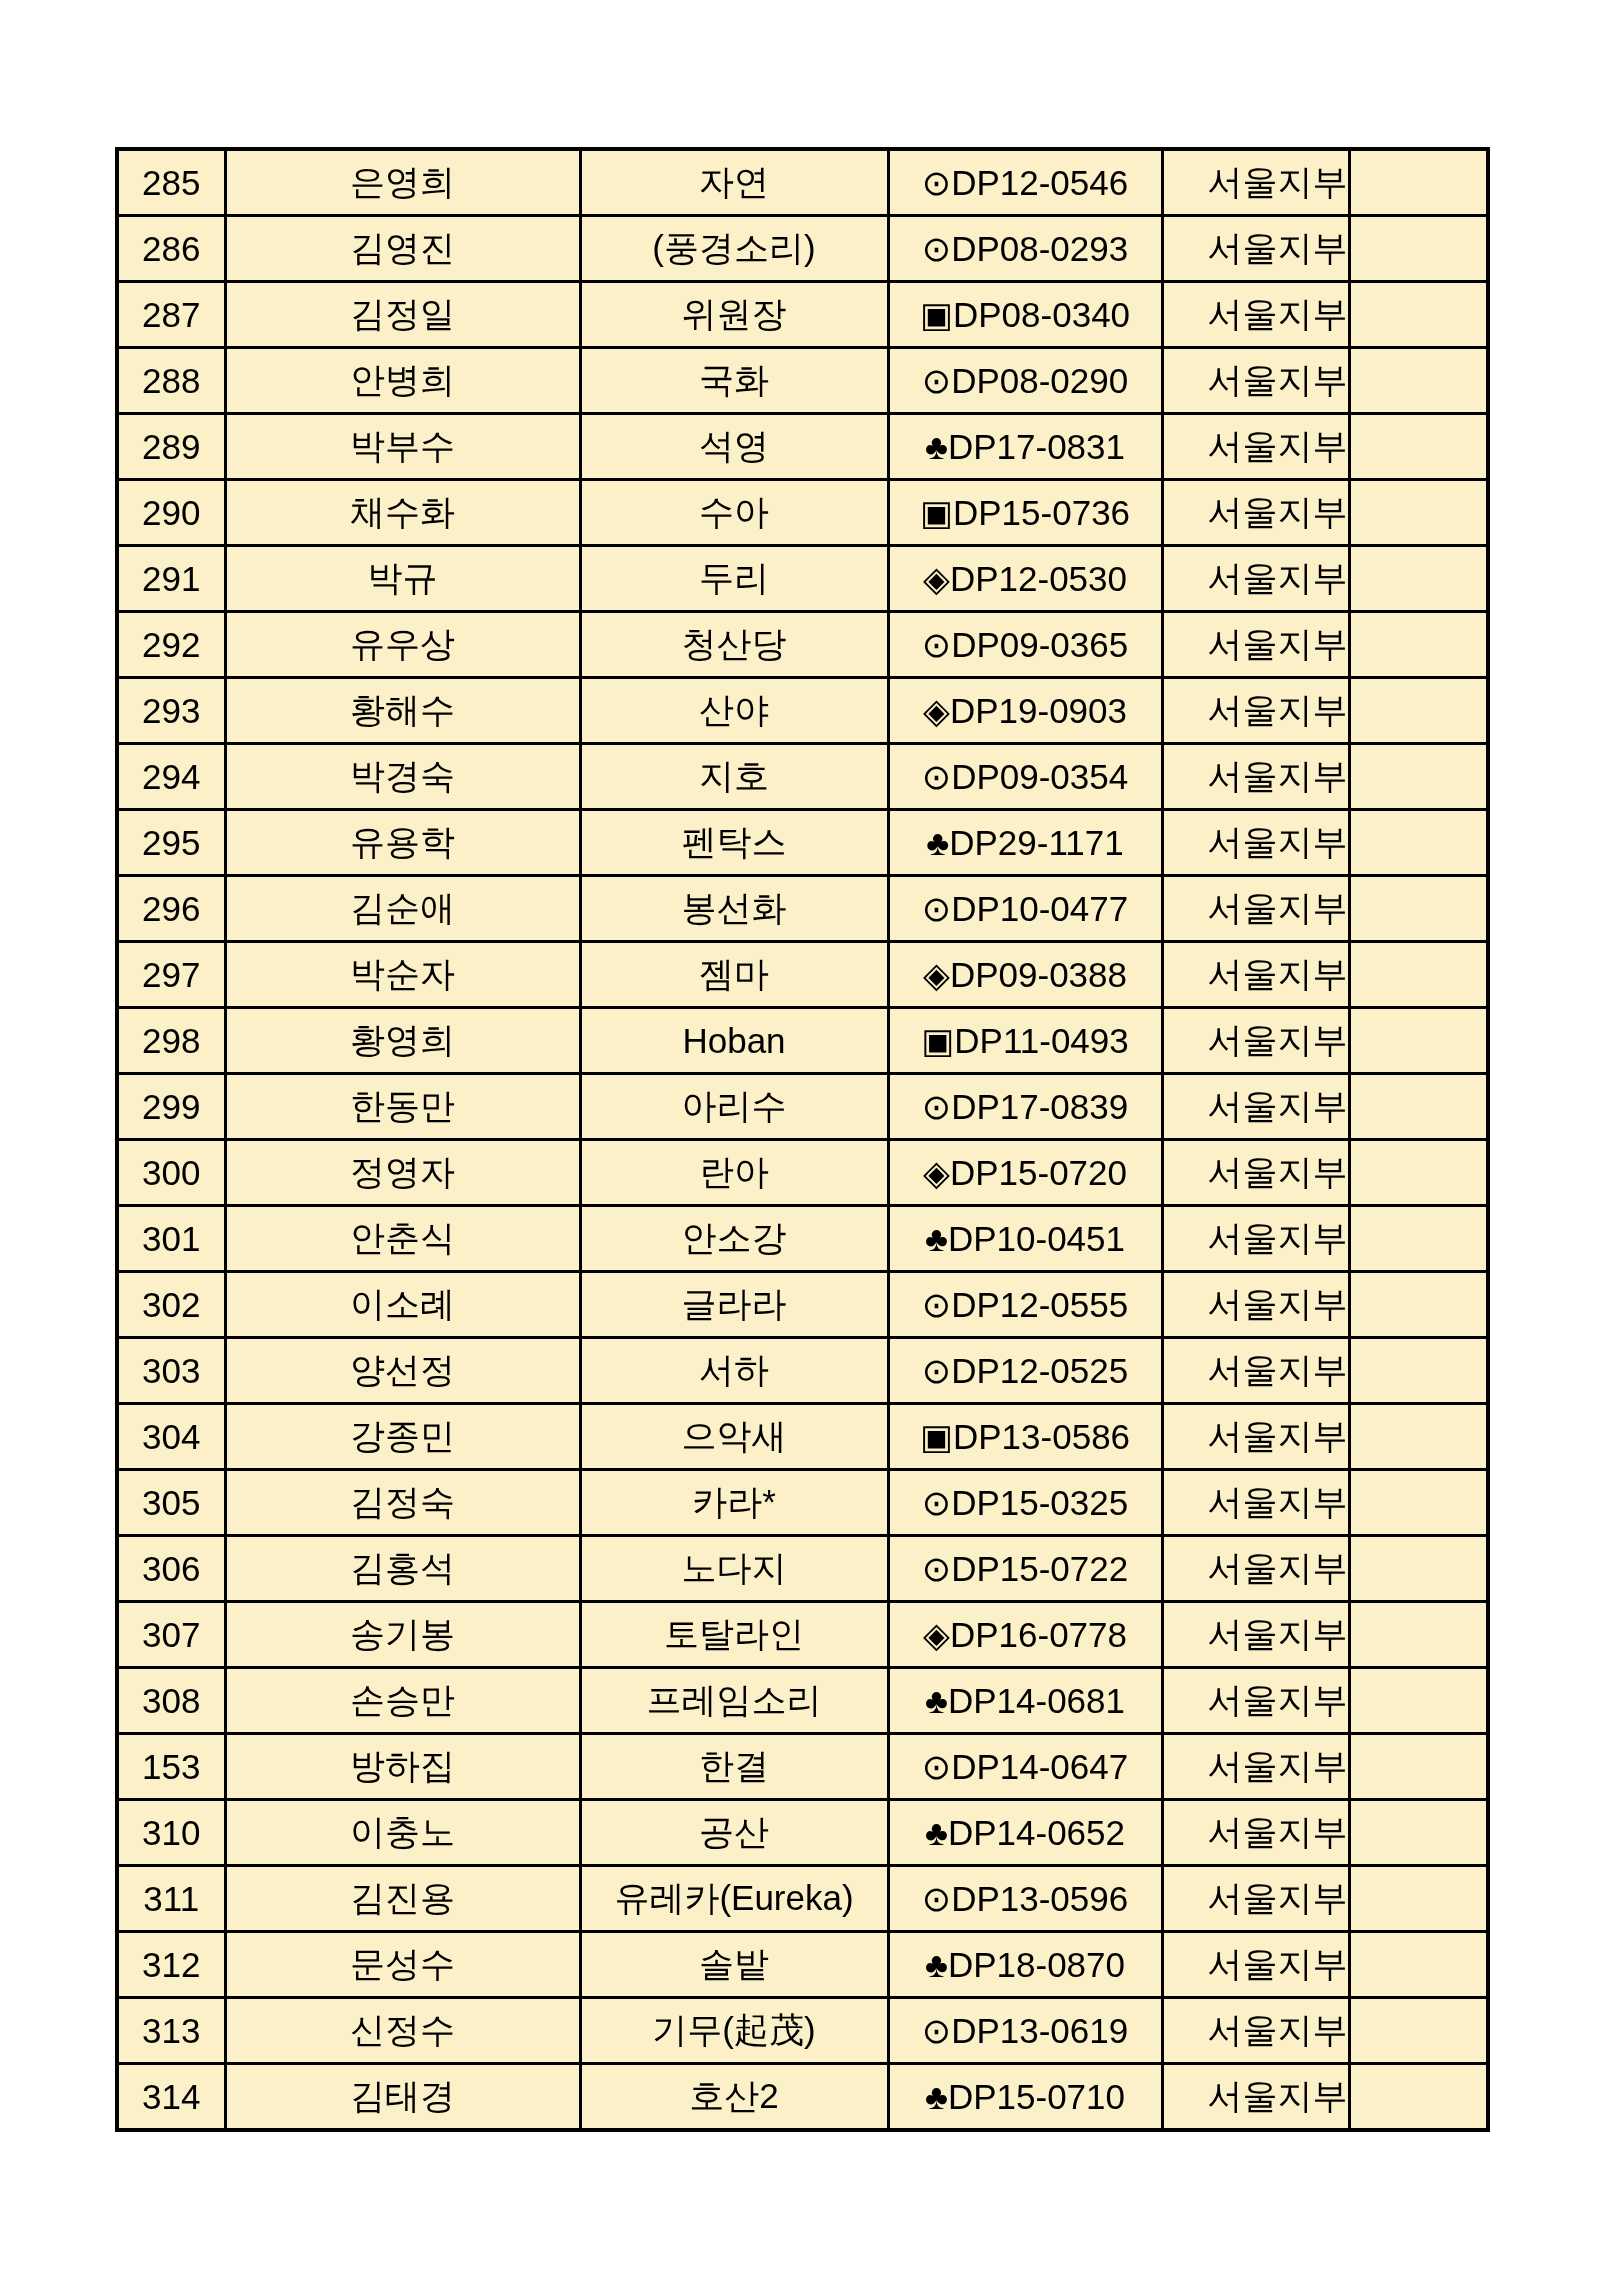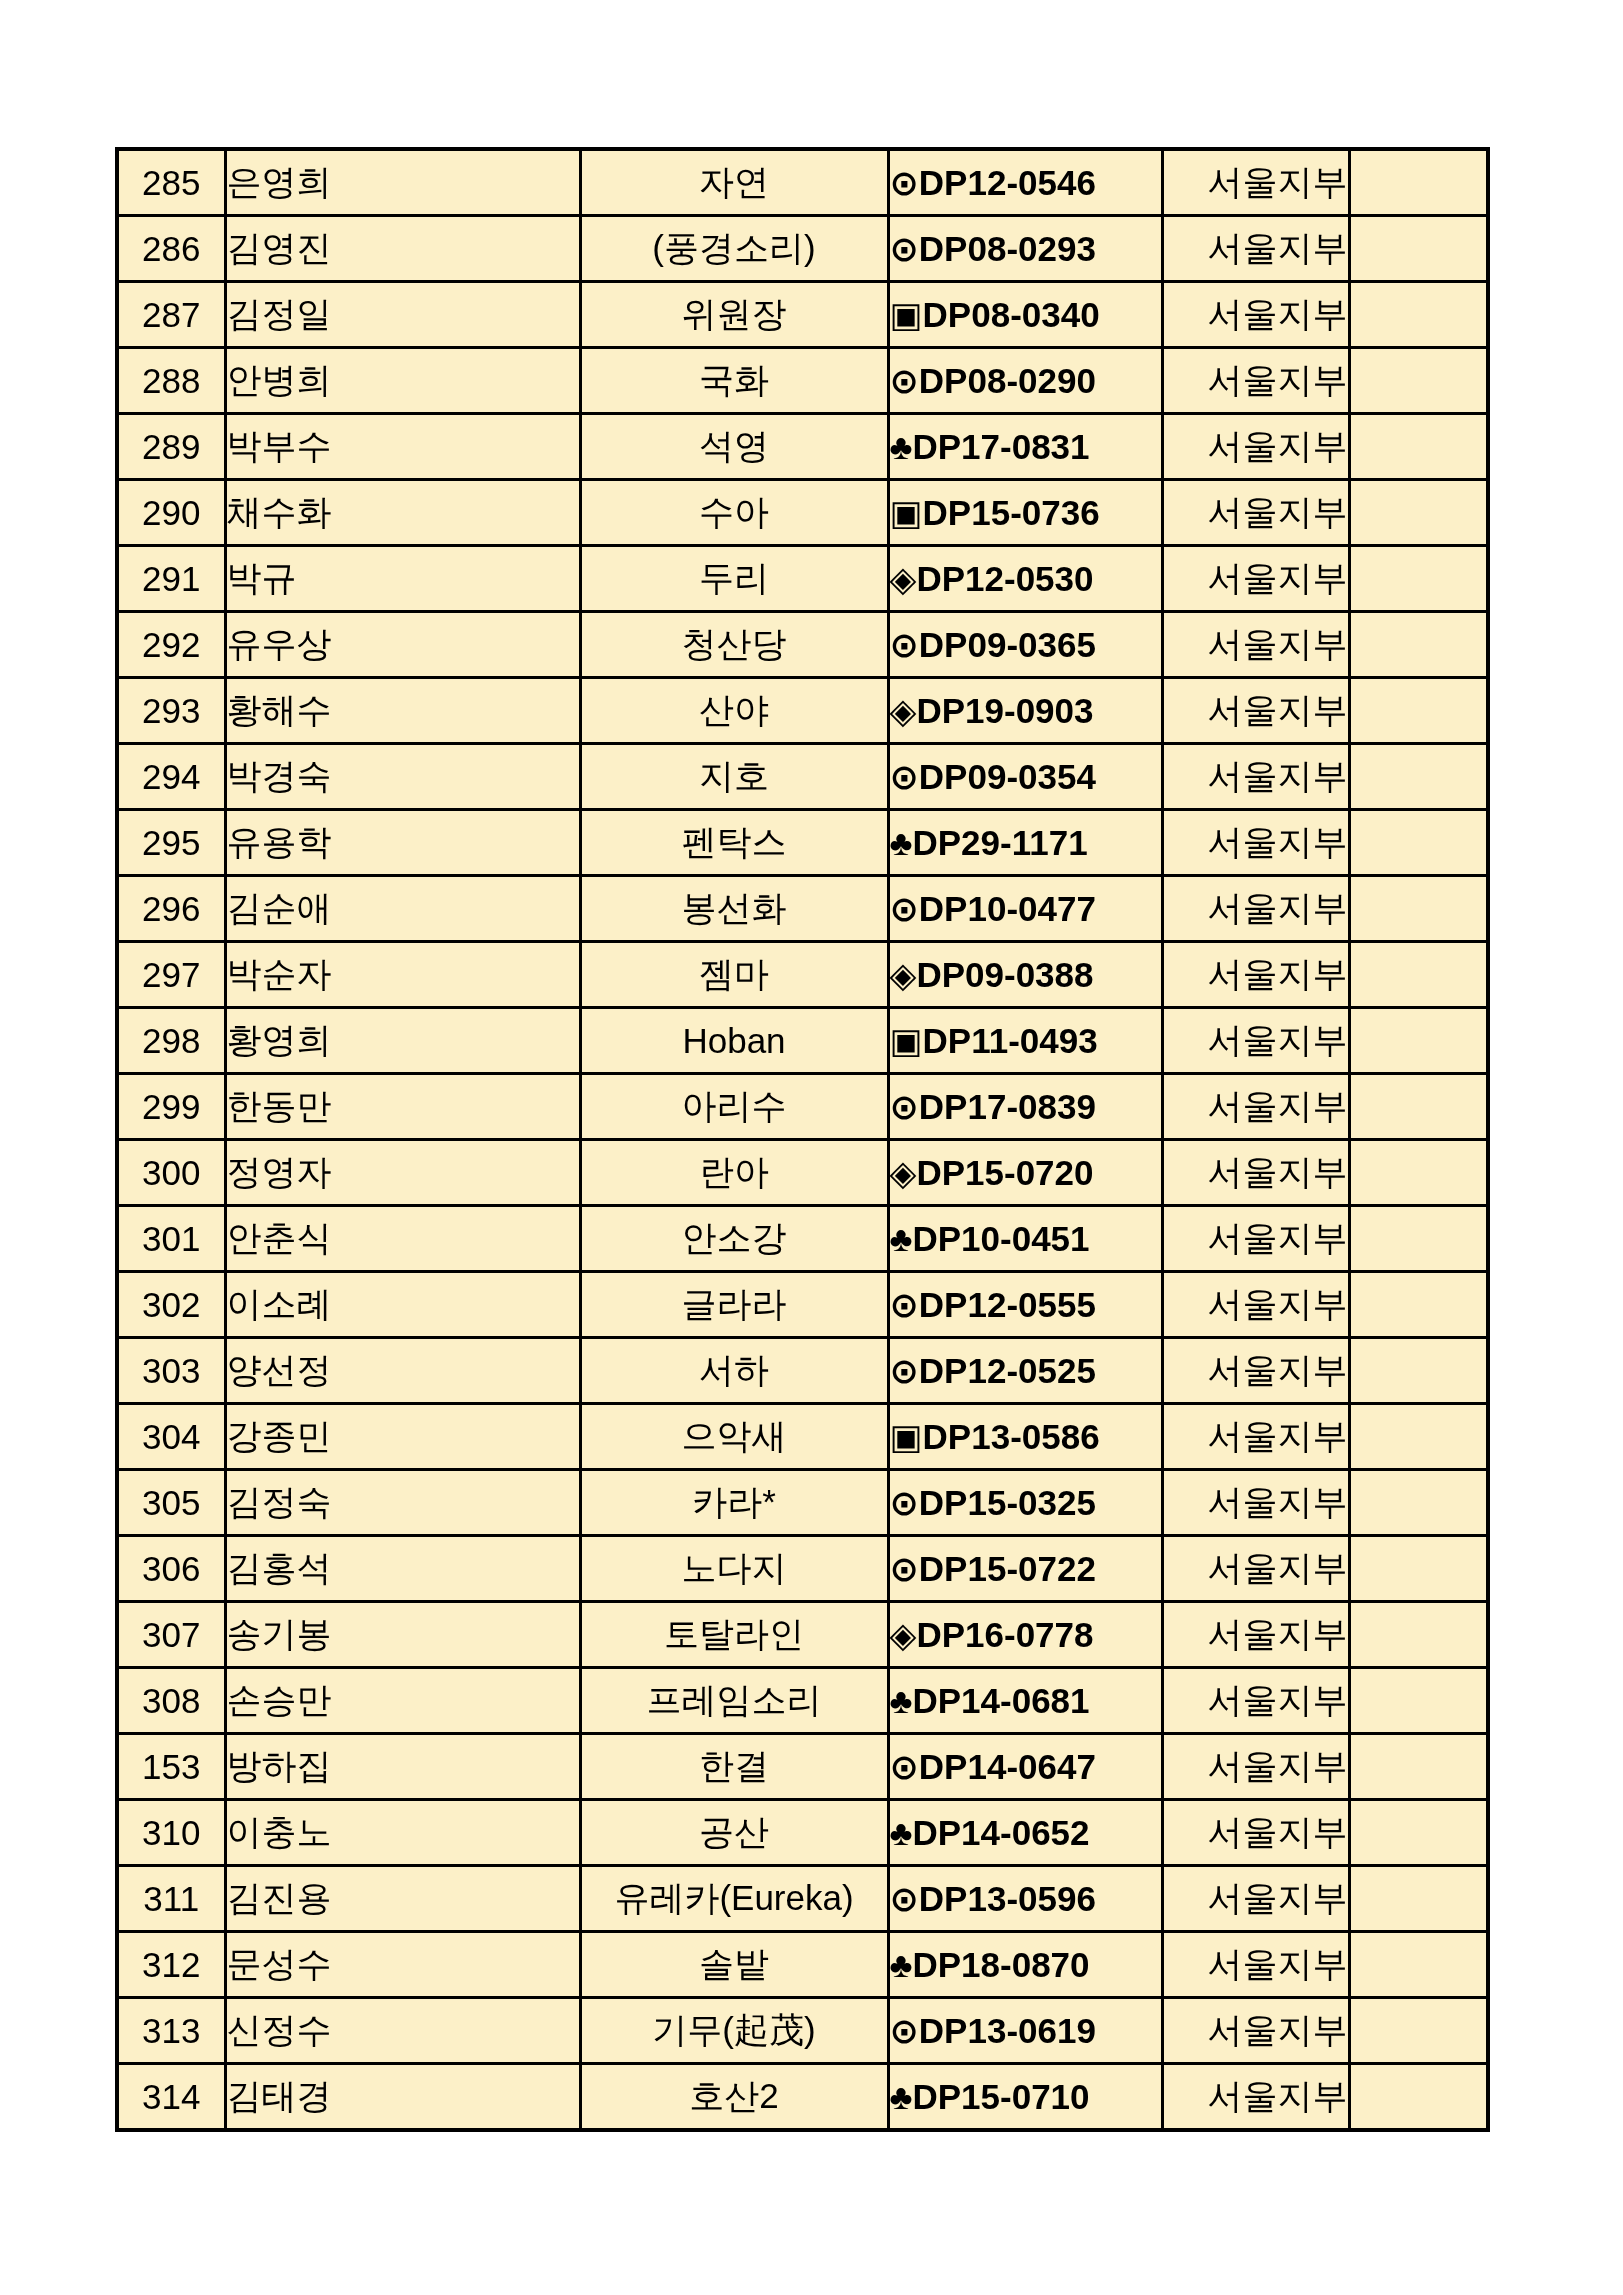--- a/index.html
+++ b/index.html
@@ -29,23 +29,23 @@
   table.member-table td {
     border: 3.3px solid #000000;
     height: 63px;
     font-size: 35px;
     padding: 0;
     overflow: hidden;
     white-space: nowrap;
     vertical-align: middle;
   }
   td.c-no     { text-align: center; }
-  td.c-name   { text-align: left; padding-left: 9.2px; }
+  td.c-name   { text-align: center; padding-left: 9.2px; }
   td.c-alias  { text-align: center; padding-left: 9.2px; }
-  td.c-code   { text-align: left; font-weight: bold; }
+  td.c-code   { text-align: center; }
   td.c-branch { text-align: right; }
   td.c-note   { }
   .sym  { letter-spacing: 0; }
 </style>
 </head>
 <body>
 
 <div class="sheet">
   <table class="member-table">
     <colgroup>

